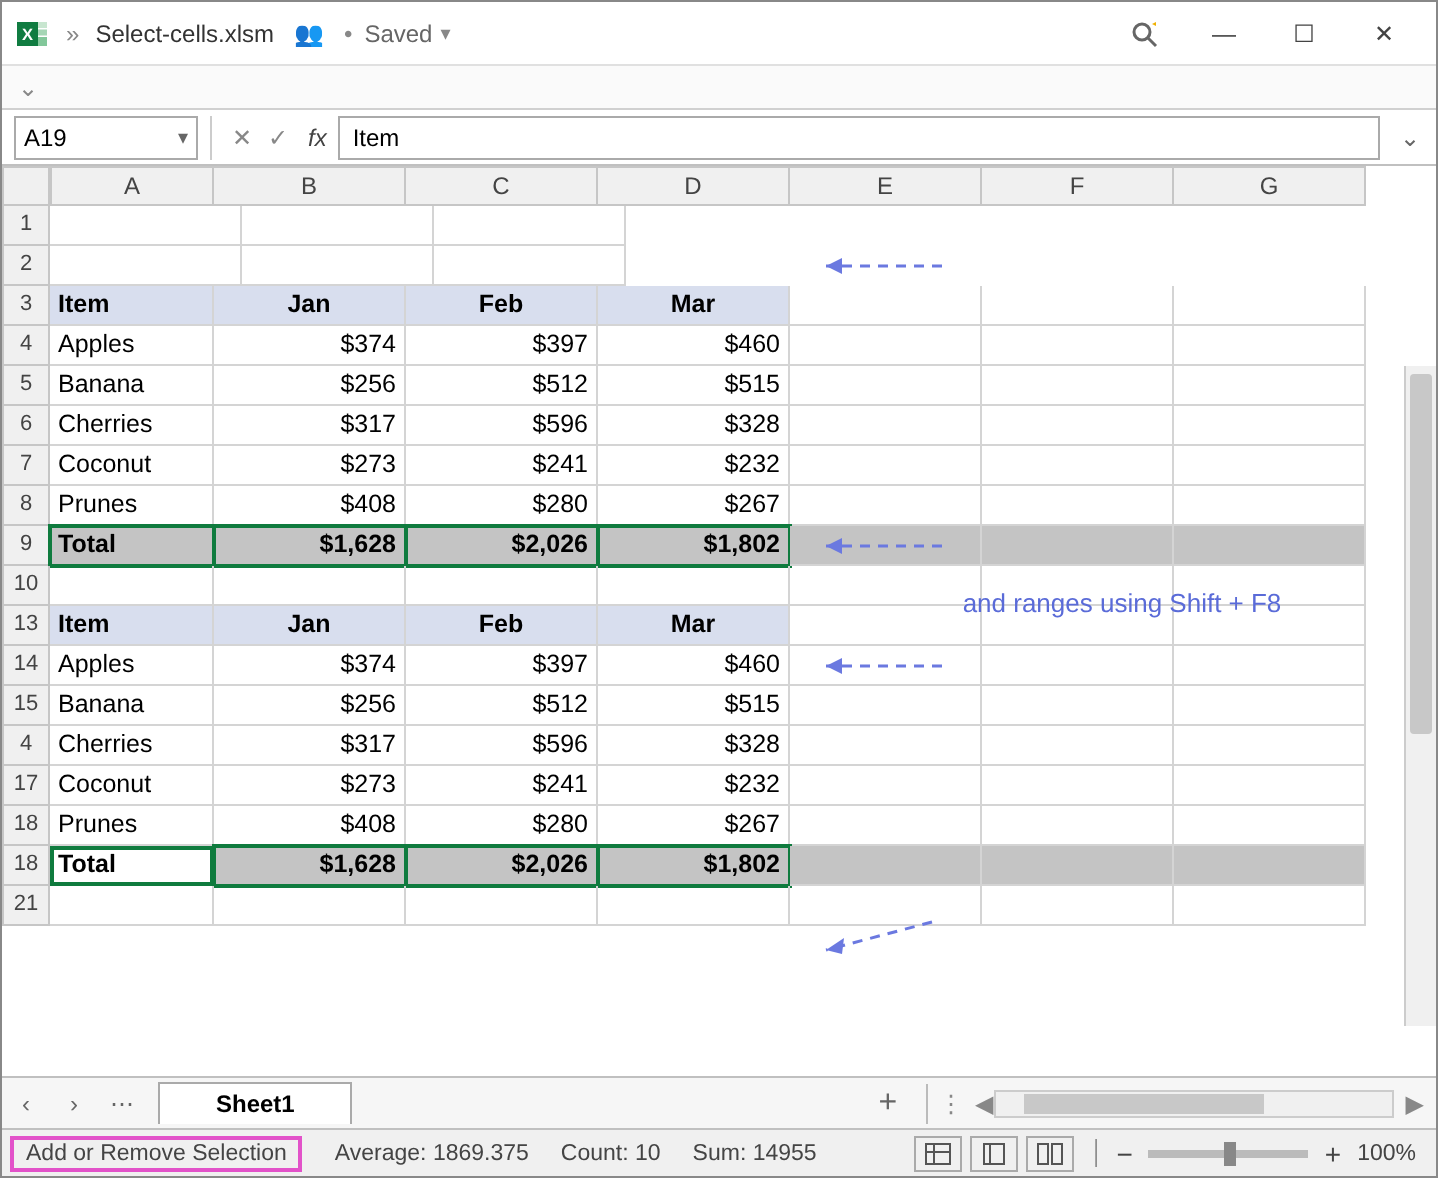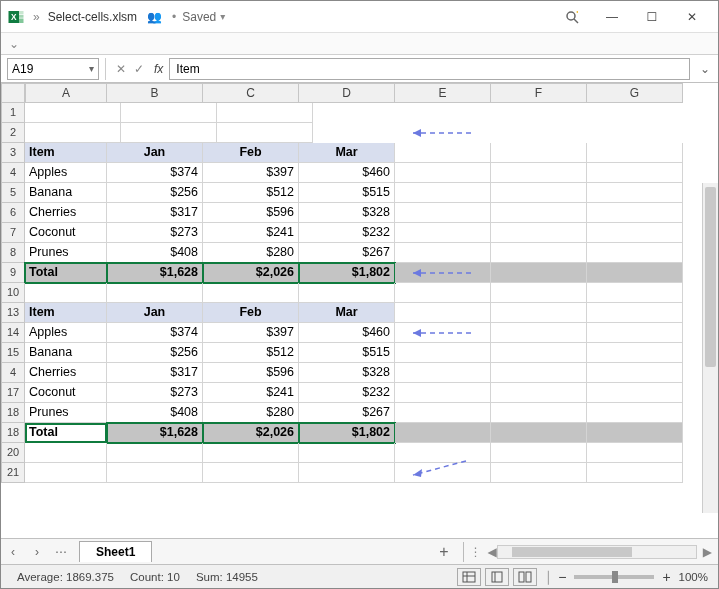--- a/index.html
+++ b/index.html
@@ -36,21 +36,21 @@
 .year { background: #c4c4c4; font-weight: bold; text-align: center; }
 .hdr { background: #d8deee; font-weight: bold; }
 .total-row .cell { background: #c4c4c4; font-weight: bold; }
 .sel-out { outline: 2px solid #0f7b3e; outline-offset: -1px; }
 .active-cell { outline: 2px solid #0f7b3e; outline-offset: -2px; background: #fff !important; }
 .annot { position: absolute; color: #5a6bd8; font-size: 13px; line-height: 17px; text-align: center; }
 .vscroll { position: absolute; right: 0; top: 100px; width: 16px; bottom: 50px; background: #f0f0f0; border-left: 1px solid #ccc; }
 .vscroll .thumb { position: absolute; top: 4px; left: 2px; right: 2px; height: 180px; background: #c8c8c8; border-radius: 2px; }
 .tabs { position: absolute; left: 0; right: 0; bottom: 24px; height: 26px; border-top: 1px solid #c0c0c0; display: flex; align-items: center; background: #f6f6f6; }
 .tabs .nav { width: 24px; text-align: center; color: #666; }
-.tabs .tab { background: #fff; border: 1px solid #aaa; border-bottom: none; padding: 3px 16px; font-size: 12px; font-weight: 600; margin-left: 6px; text-align: center; }
+.tabs .tab { background: #fff; border: 1px solid #aaa; border-bottom: none; padding: 3px 28px; font-size: 12px; font-weight: 600; margin-left: 6px; text-align: center; }
 .tabs .addtab { margin-left: auto; margin-right: 8px; color: #666; font-size: 16px; }
 .tabs .hsep { width: 1px; height: 20px; background: #bbb; margin: 0 6px; }
 .tabs .hscroll { width: 200px; height: 14px; background: #f0f0f0; border: 1px solid #ccc; position: relative; margin-right: 6px; }
 .tabs .hscroll .ht { position: absolute; left: 14px; top: 1px; bottom: 1px; width: 120px; background: #c8c8c8; }
 .statusbar { position: absolute; left: 0; right: 0; bottom: 0; height: 24px; background: #f0f0f0; border-top: 1px solid #c0c0c0; display: flex; align-items: center; font-size: 11.5px; color: #444; }
 .statusbar .mode { border: 2px solid #e252c9; padding: 1px 6px; margin-left: 4px; }
 .statusbar .stat { margin-left: 16px; }
 .statusbar .spacer { flex: 1; }
 .statusbar .vbtn { width: 24px; height: 18px; border: 1px solid #aaa; margin: 0 2px; display: flex; align-items: center; justify-content: center; }
 .statusbar .zoom-slider { width: 80px; height: 4px; background: #bbb; margin: 0 8px; position: relative; }
@@ -276,30 +276,20 @@
         <div class="rh">18</div>
         <div class="cell bold sel-out active-cell" style="width: 82px;">Total</div>
         <div class="cell right sel-out" style="width: 96px;">$1,628</div>
         <div class="cell right sel-out" style="width: 96px;">$2,026</div>
         <div class="cell right sel-out" style="width: 96px;">$1,802</div>
         <div class="cell" style="width: 96px;"></div>
         <div class="cell" style="width: 96px;"></div>
         <div class="cell" style="width: 96px;"></div>
       </div>
       <div class="row">
-        <div class="rh">20</div>
-        <div class="cell" style="width: 82px;"></div>
-        <div class="cell" style="width: 96px;"></div>
-        <div class="cell" style="width: 96px;"></div>
-        <div class="cell" style="width: 96px;"></div>
-        <div class="cell" style="width: 96px;"></div>
-        <div class="cell" style="width: 96px;"></div>
-        <div class="cell" style="width: 96px;"></div>
-      </div>
-      <div class="row">
         <div class="rh">21</div>
         <div class="cell" style="width: 82px;"></div>
         <div class="cell" style="width: 96px;"></div>
         <div class="cell" style="width: 96px;"></div>
         <div class="cell" style="width: 96px;"></div>
         <div class="cell" style="width: 96px;"></div>
         <div class="cell" style="width: 96px;"></div>
         <div class="cell" style="width: 96px;"></div>
       </div>
     </div>
@@ -308,20 +298,21 @@
     <line class="dash-arrow" x1="470" y1="50" x2="412" y2="50"></line>
     <polygon class="arrow-head" points="412,50 420,46 420,54"></polygon>
     <line class="dash-arrow" x1="470" y1="190" x2="412" y2="190"></line>
     <polygon class="arrow-head" points="412,190 420,186 420,194"></polygon>
     <line class="dash-arrow" x1="470" y1="250" x2="412" y2="250"></line>
     <polygon class="arrow-head" points="412,250 420,246 420,254"></polygon>
     <line class="dash-arrow" x1="465" y1="378" x2="412" y2="392"></line>
     <polygon class="arrow-head" points="412,392 421,386 420,394"></polygon>
   </svg>
   <div class="annot" style="left:460px; top:210px; width:200px;">
+    <div>and ranges using Shift + F8</div>
   </div>
 
   <div class="vscroll">
       <div class="thumb"></div>
     </div>
 </div>
 
 <div class="tabs">
   <div class="nav">‹</div>
   <div class="nav">›</div>
@@ -331,20 +322,21 @@
   <div class="hsep"></div>
   <span style="color:#888;margin-right:6px">⋮</span>
   <span style="color:#888;">◀</span>
   <div class="hscroll">
       <div class="ht"></div>
     </div>
   <span style="color:#888;margin-right:6px">▶</span>
 </div>
 
 <div class="statusbar">
+  <span class="mode">Add or Remove Selection</span>
   <span class="stat"><span>Average:</span> <span>1869.375</span></span>
   <span class="stat"><span>Count:</span> <span>10</span></span>
   <span class="stat"><span>Sum:</span> <span>14955</span></span>
   <div class="spacer"></div>
   <div class="vbtn">
       <svg width="14" height="12">
         <rect x="1" y="1" width="12" height="10" stroke="#555" fill="none"></rect>
         <line x1="1" y1="5" x2="13" y2="5" stroke="#555"></line>
         <line x1="5" y1="1" x2="5" y2="11" stroke="#555"></line>
       </svg>

